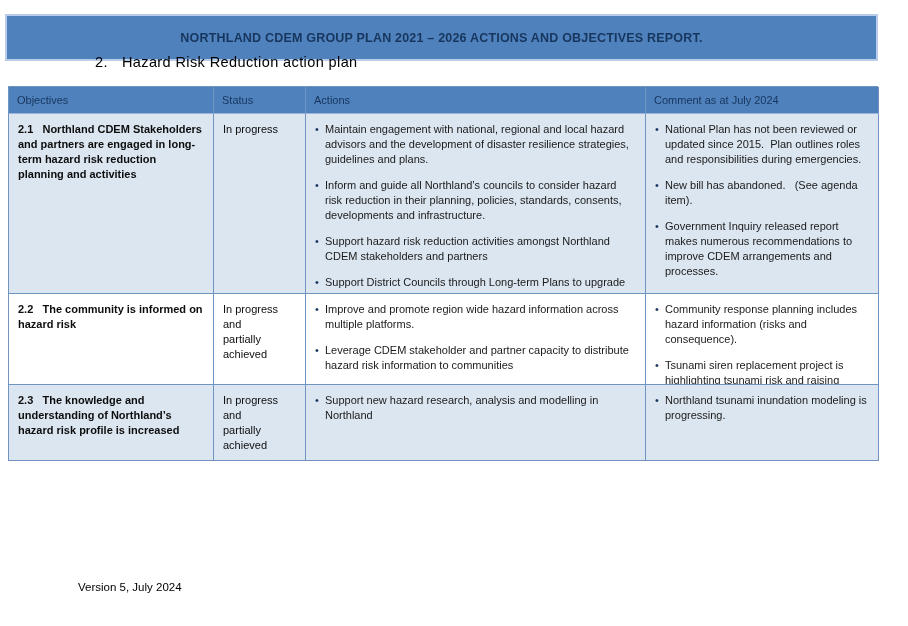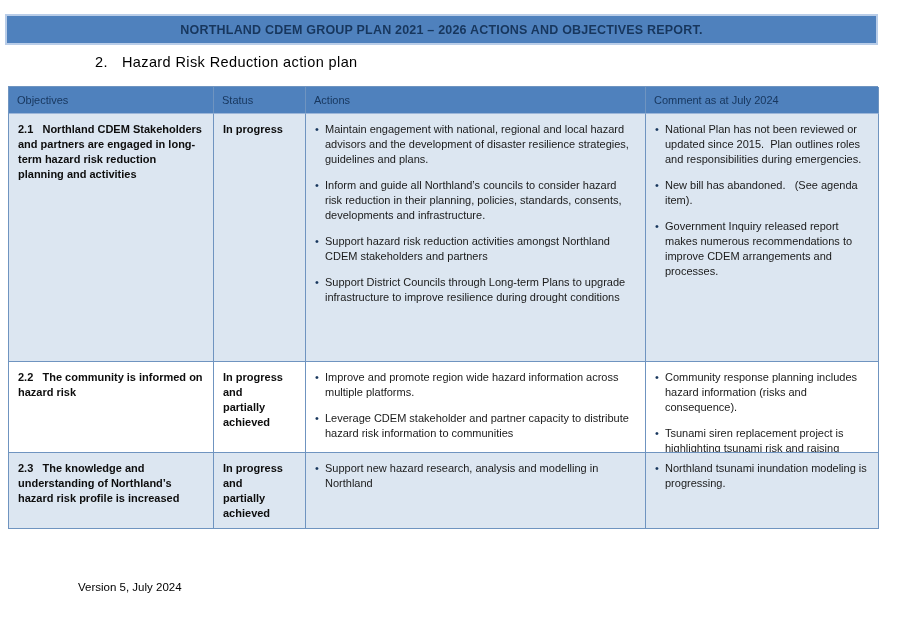--- a/index.html
+++ b/index.html
@@ -1,45 +1,45 @@
 <!DOCTYPE html>
 <html><head>
 <meta charset="utf-8">
 <style>
   * { margin:0; padding:0; box-sizing:border-box; }
   html,body { width:908px; height:626px; background:#ffffff; overflow:hidden;
     font-family:"Liberation Sans", sans-serif; }
   .page { position:relative; width:908px; height:626px; background:#fff; }
 
   
-  .banner { position:absolute; left:5px; top:14px; width:873px; height:31px;
+  .banner { position:absolute; left:5px; top:14px; width:873px; height:47px;
     background:#4f81bd; border:2px solid #b9cde8;
     display:flex; align-items:center; justify-content:center; }
   .banner-title { color:#17365d; font-size:12.5px; font-weight:600; letter-spacing:0.2px; }
 
   
   .section-heading { position:absolute; left:95px; top:54px; display:flex;
     color:#000; font-size:14.5px; letter-spacing:0.4px; }
   .section-number { margin-right:14px; }
 
   
   .table { position:absolute; left:8px; top:86px; width:870px;
     border-left:1px solid #6f94c0; border-top:1px solid #6f94c0; }
   .thead, .trow { display:grid; grid-template-columns:205px 92px 340px 233px; }
   .hcell { background:#4f81bd; color:#17365d; font-weight:normal; font-size:11px;
     height:27px; display:flex; align-items:center; padding:0 8px;
     border-right:1px solid #6f94c0; border-bottom:1px solid #9cb6d9; }
   .cell { font-size:11px; line-height:15px; color:#1a1a1a; padding:8px 9px 6px 9px;
     border-right:1px solid #6f94c0; border-bottom:1px solid #6f94c0; overflow:hidden; }
   .r0 .cell, .r2 .cell { background:#dce6f1; }
   .r1 .cell { background:#ffffff; }
-  .r0 { height:248px; } .r1 { height:91px; } .r2 { height:76px; }
+  .r0 { height:180px; } .r1 { height:91px; } .r2 { height:76px; }
   .r0 .cell, .r1 .cell, .r2 .cell { height:100%; }
   .obj { font-weight:bold; color:#0d0d0d; white-space:pre-wrap; }
-  .status { font-weight:bold; color:#0d0d0d; white-space:pre-line; }
+  .status { font-weight:normal; color:#0d0d0d; white-space:pre-line; }
   .bullet { display:flex; margin-bottom:11px; }
   .marker { width:10px; flex:0 0 10px; color:#17365d; }
   .btext { white-space:pre-wrap; flex:1; }
 
   
   .footer-version { position:absolute; left:78px; top:581px; font-size:11.5px; color:#000; }
 </style>
 </head>
 <body>
 

